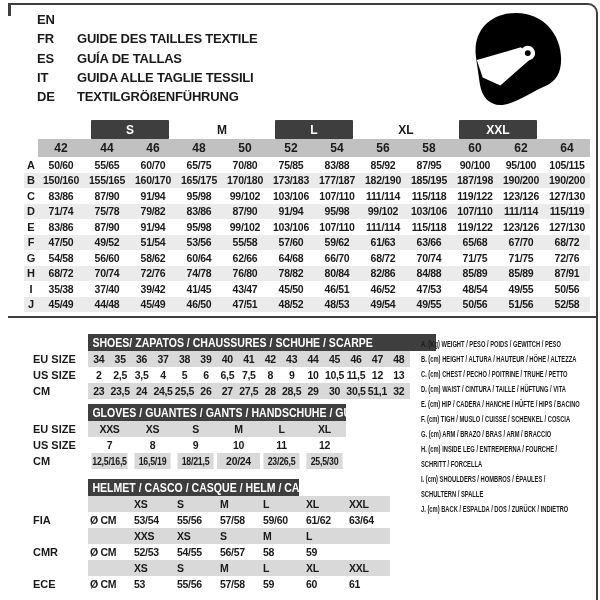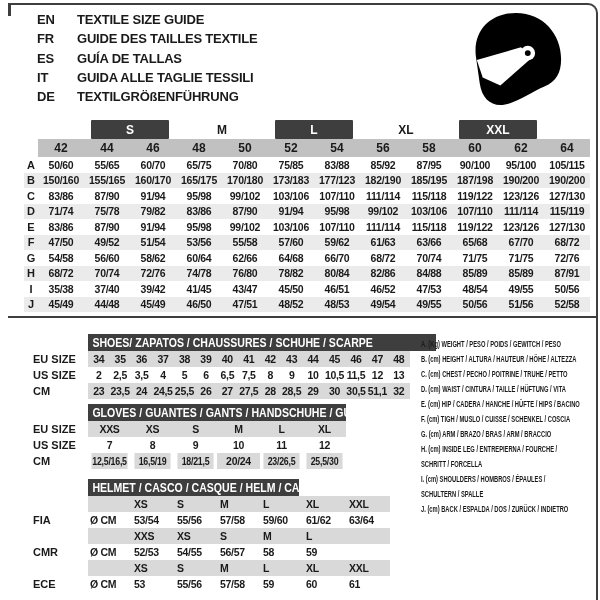--- a/index.html
+++ b/index.html
@@ -62,21 +62,20 @@
 </style>
 </head>
 <body>
 
 <div class="frame"></div>
 <div class="frame-stub"></div>
 
 <div class="titles">
     <div class="lang-row">
       <span class="lang-code">EN</span>
-      <span class="lang-text">TEXTILE SIZE GUIDE</span>
     </div>
     <div class="lang-row">
       <span class="lang-code">FR</span>
       <span class="lang-text">GUIDE DES TAILLES TEXTILE</span>
     </div>
     <div class="lang-row">
       <span class="lang-code">ES</span>
       <span class="lang-text">GUÍA DE TALLAS</span>
     </div>
     <div class="lang-row">
@@ -140,21 +139,21 @@
       <div class="cell vcell">105/115</div>
     </div>
     <div class="mrow data-row striped">
       <div class="cell lcell">B</div>
       <div class="cell vcell">150/160</div>
       <div class="cell vcell">155/165</div>
       <div class="cell vcell">160/170</div>
       <div class="cell vcell">165/175</div>
       <div class="cell vcell">170/180</div>
       <div class="cell vcell">173/183</div>
-      <div class="cell vcell">177/123</div>
+      <div class="cell vcell">177/187</div>
       <div class="cell vcell">182/190</div>
       <div class="cell vcell">185/195</div>
       <div class="cell vcell">187/198</div>
       <div class="cell vcell">190/200</div>
       <div class="cell vcell">190/200</div>
     </div>
     <div class="mrow data-row">
       <div class="cell lcell">C</div>
       <div class="cell vcell">83/86</div>
       <div class="cell vcell">87/90</div>

